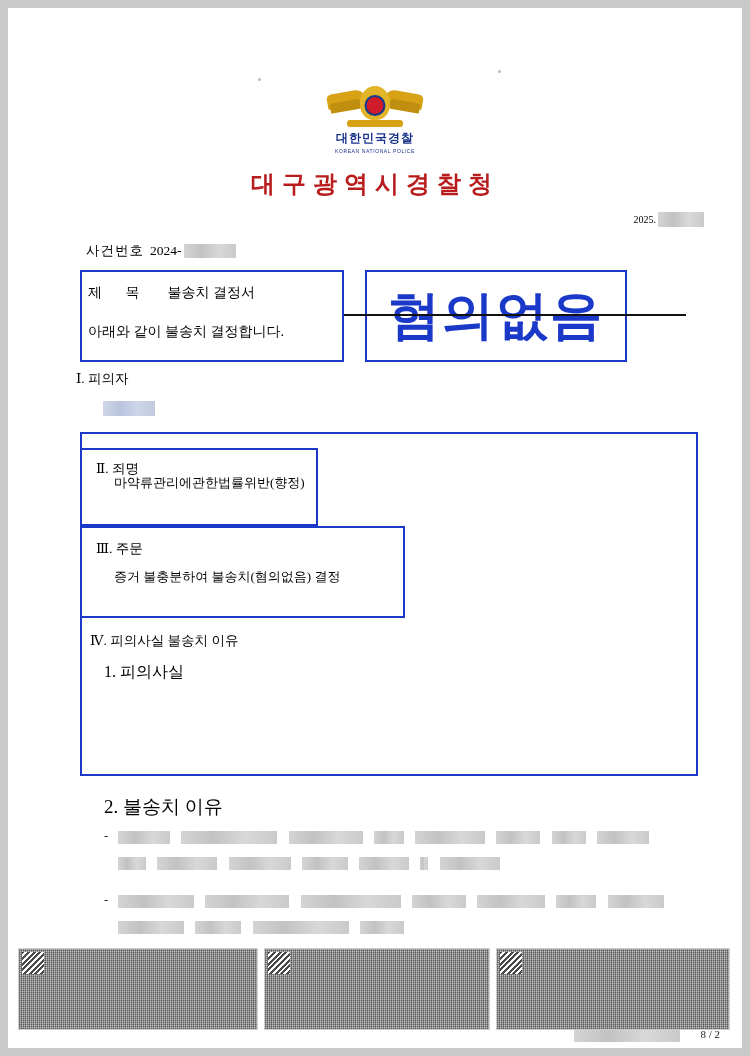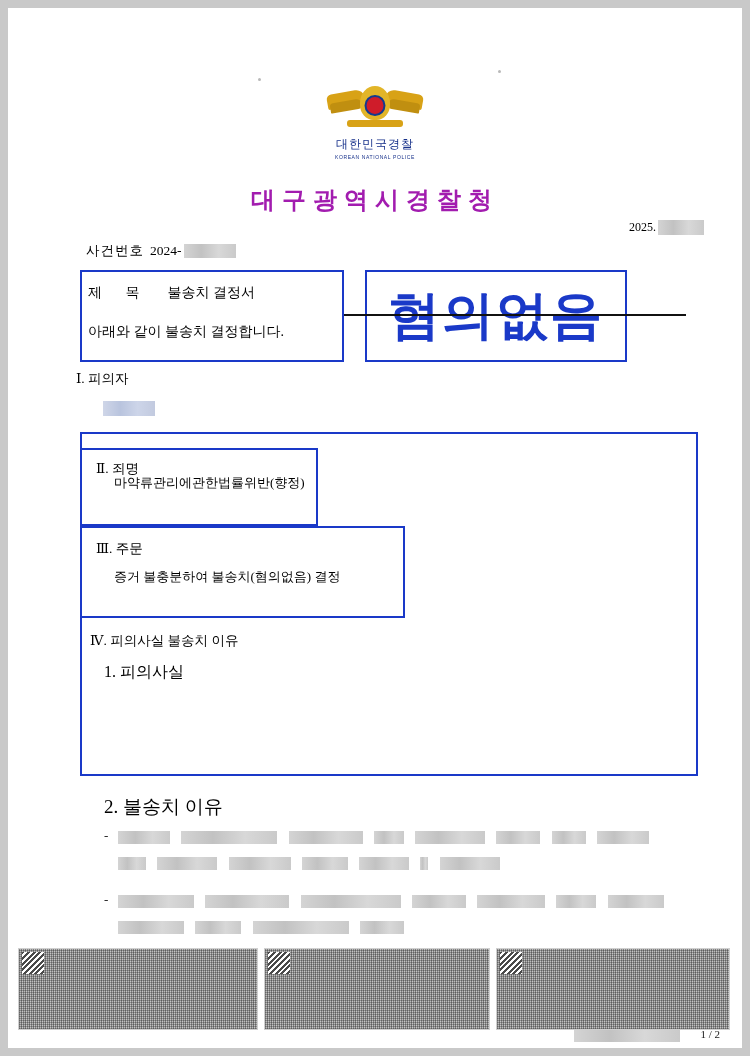--- a/index.html
+++ b/index.html
@@ -97,54 +97,53 @@
     transform: translateX(-50%);
     top: 34px;
     width: 56px;
     height: 7px;
     background: #d8a216;
     border-radius: 3px;
   }
   .emblem-text1 {
     font-size: 12px;
     color: #17318a;
-    font-weight: normal;
+    font-weight: bold;
     letter-spacing: 1px;
-    margin-top: 8px;
+    margin-top: 2px;
     font-family: "Liberation Sans", sans-serif;
   }
   .emblem-text2 {
     font-size: 5px;
     color: #17318a;
     letter-spacing: 0.6px;
     margin-top: 1px;
     font-family: "Liberation Sans", sans-serif;
   }
 
   .doc-title {
     position: absolute;
     left: 0;
     right: 0;
-    top: 176px;
+    top: 160px;
     text-align: center;
     font-size: 24px;
     font-weight: bold;
     letter-spacing: 7px;
-    color: #a21caf;
+    color: #b91c1c;
   }
 
   .date-line {
     position: absolute;
     right: 38px;
     top: 204px;
-    font-size: 12px;
+    font-size: 10px;
     display: flex;
     align-items: center;
     gap: 2px;
-    margin-top: 8px;
   }
 
   .case-no {
     position: absolute;
     left: 78px;
     top: 234px;
     font-size: 13.5px;
     display: flex;
     align-items: center;
     gap: 6px;
@@ -434,15 +433,15 @@
     <div class="corner"></div>
   </div>
   <div class="strip" style="left:256px;width:226px;">
     <div class="corner"></div>
   </div>
   <div class="strip" style="left:488px;width:234px;">
     <div class="corner"></div>
   </div>
 
   <span class="redact bottom-redact" style="width:106px;height:12px;"></span>
-  <div class="page-num">1 / 2</div>
+  <div class="page-num">8 / 2</div>
 
 </div>
 
 </body></html>

